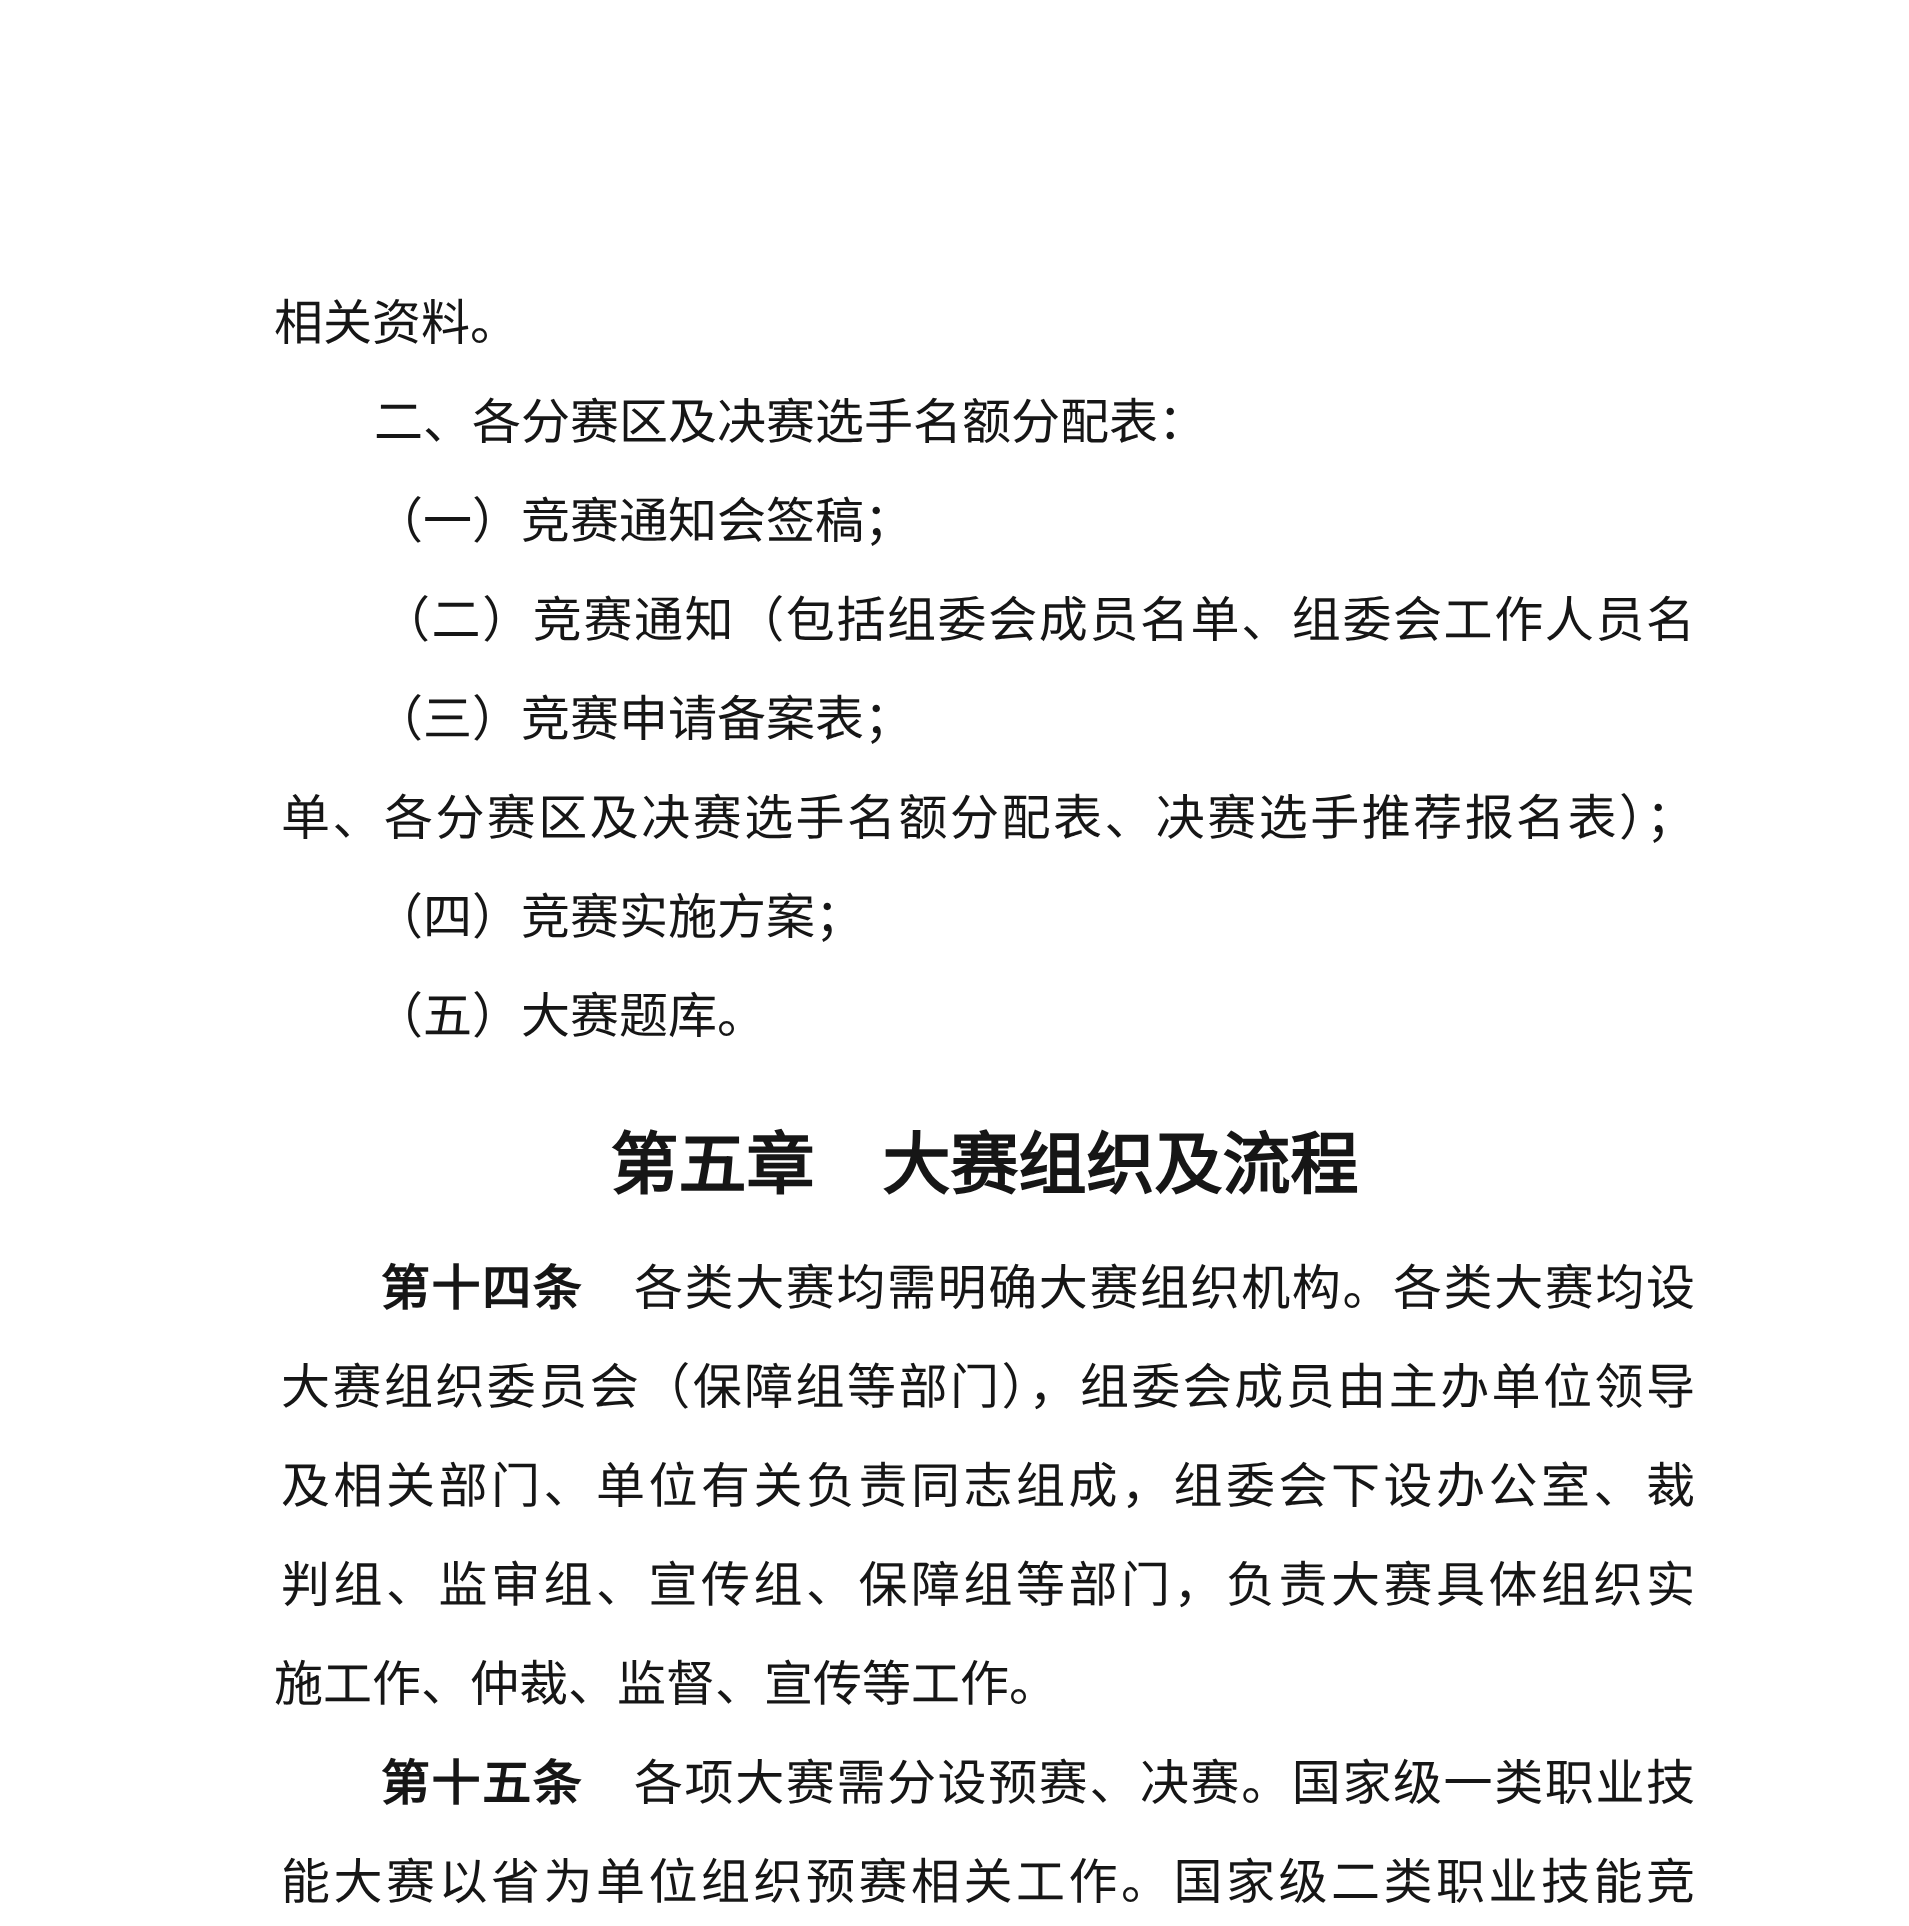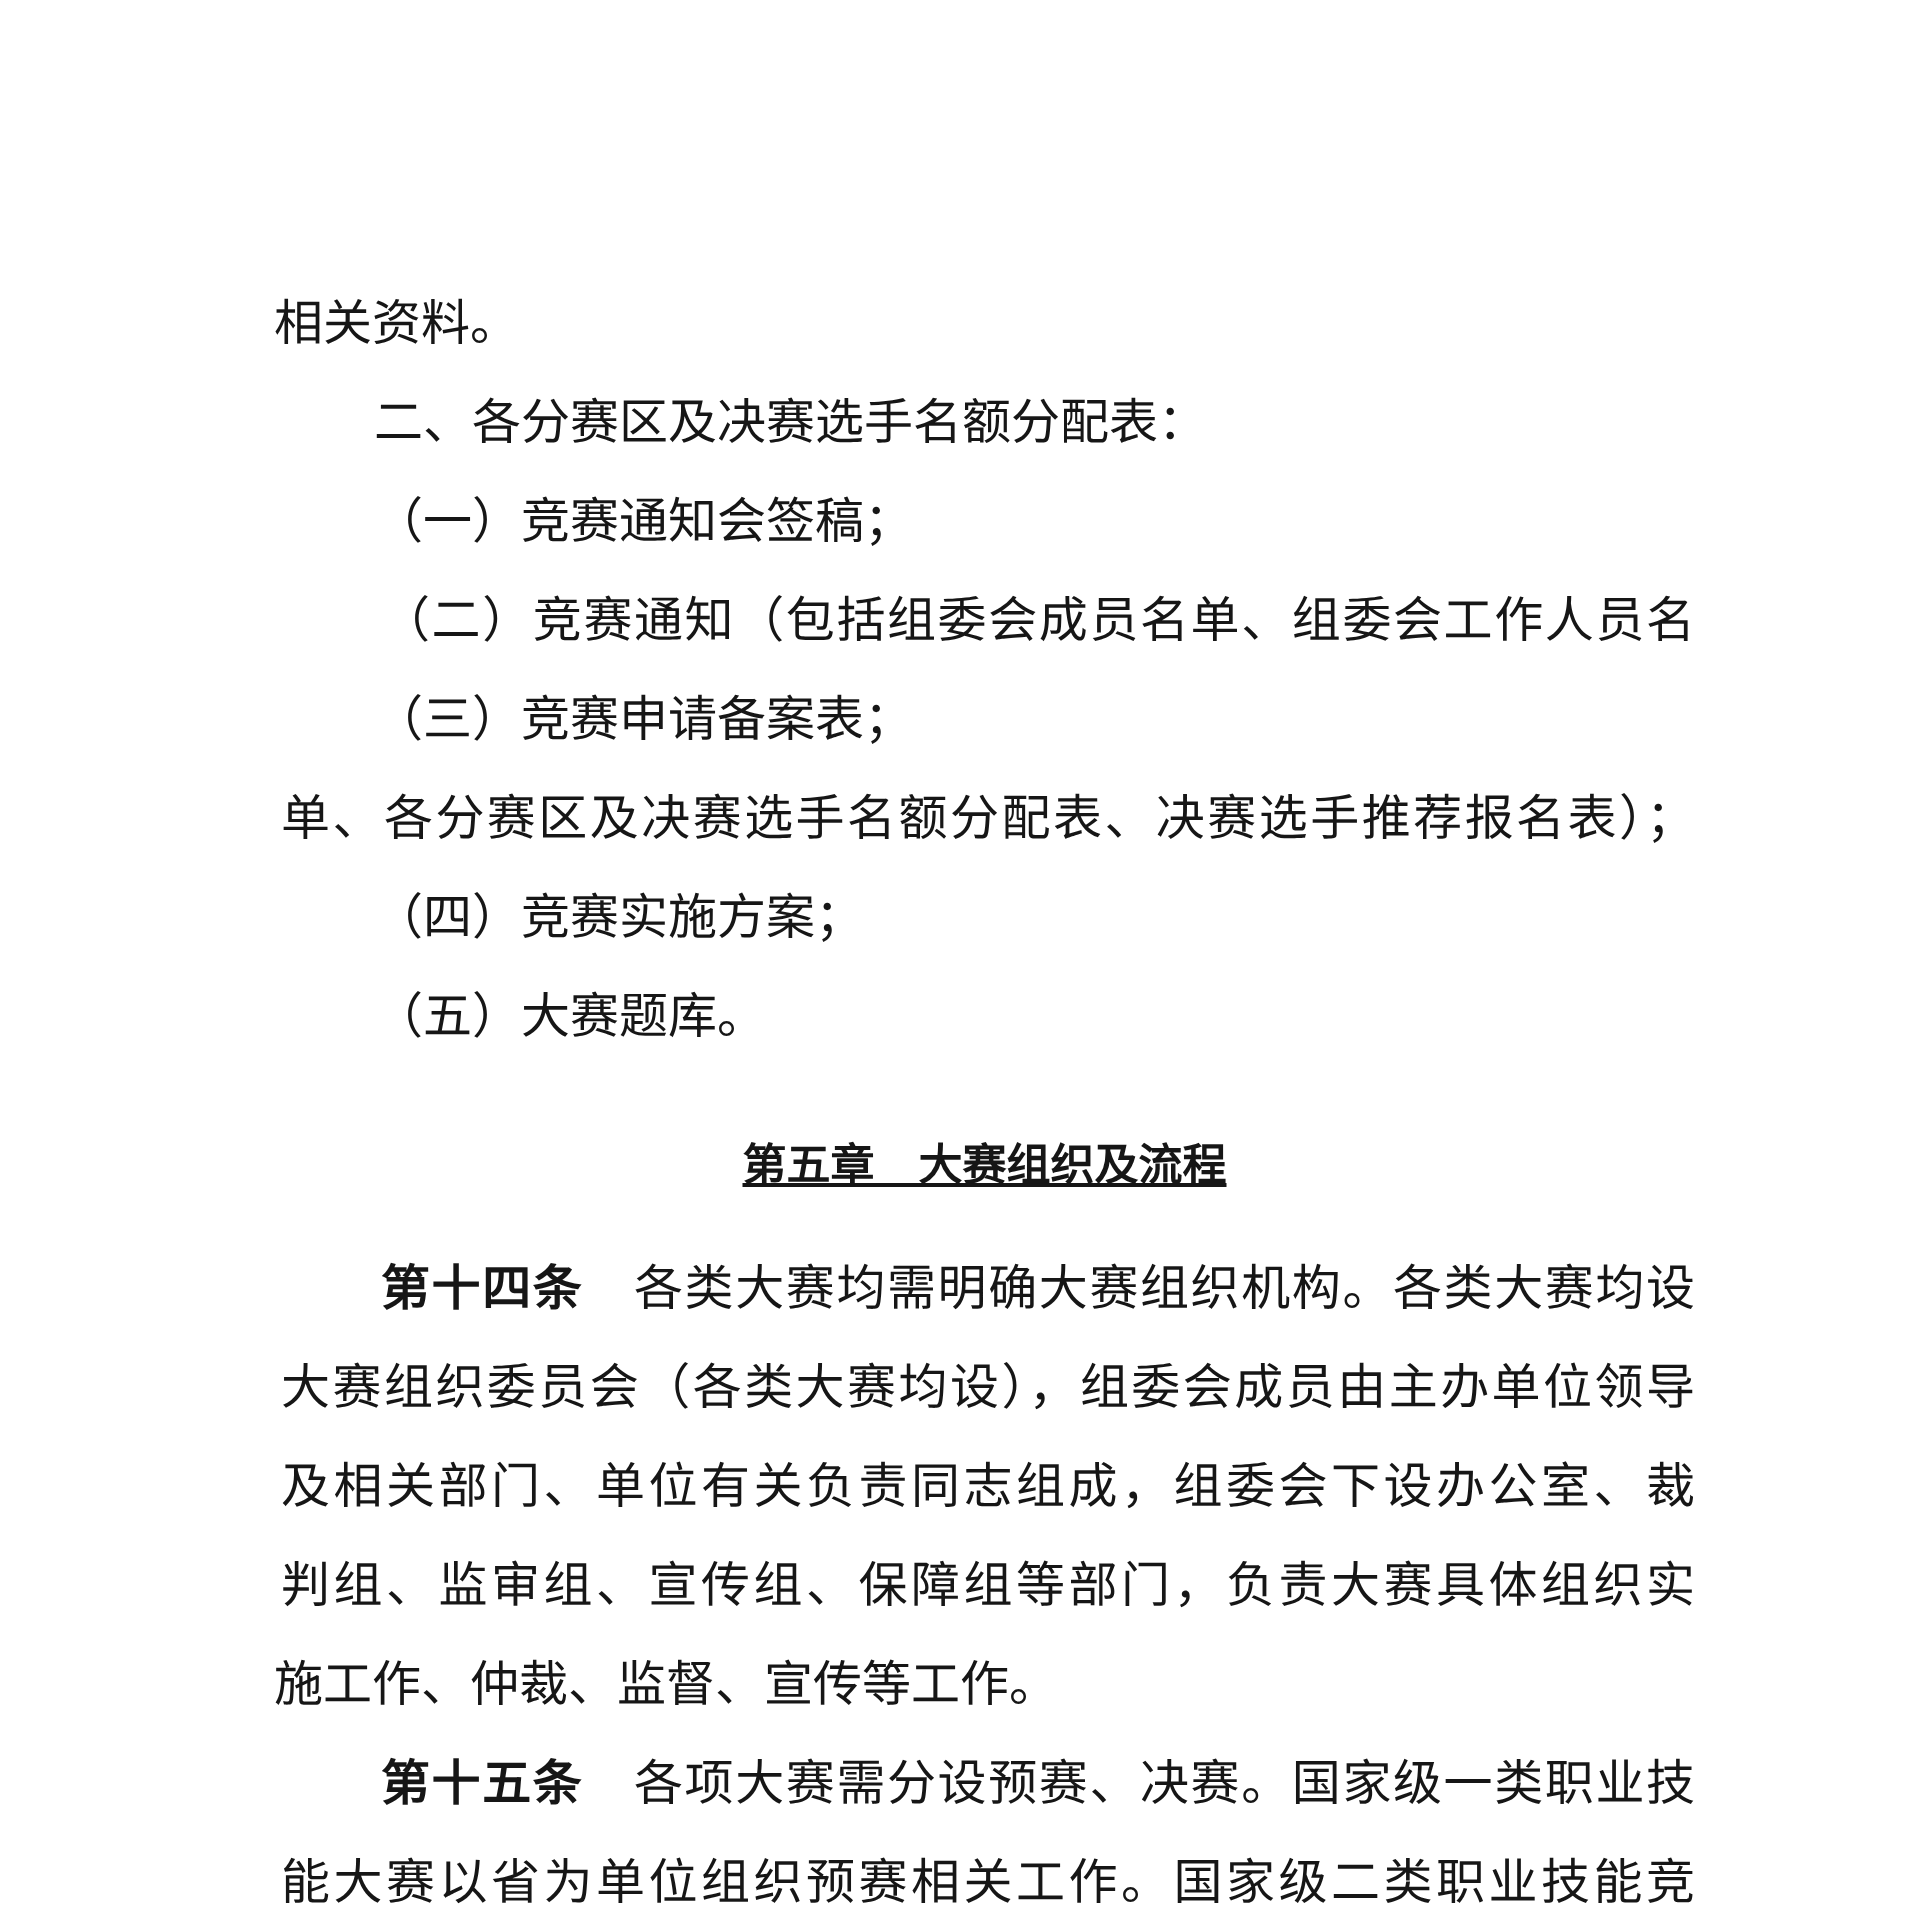--- a/index.html
+++ b/index.html
@@ -40,29 +40,28 @@
   .line.fill {
     text-align: justify;
     text-align-last: justify;
     text-justify: inter-character;
     margin-left: 7px;
   }
   .line.indent {
     text-indent: 100px;
   }
   .line.heading {
-    font-size: 44px;
+    font-size: 68px;
     font-weight: 700;
     font-family: "Liberation Sans", "DejaVu Sans", sans-serif;
     text-align: center;
     text-align-last: center;
     text-indent: 0;
     margin-top: 49px;
     margin-bottom: 25px;
-    text-decoration: underline;
   }
   .seg { font-weight: inherit; }
   .seg-bold {
     font-weight: 700;
     font-family: "Liberation Sans", "DejaVu Sans", sans-serif;
   }
 </style>
 </head>
 <body>
 
@@ -71,21 +70,21 @@
       <div class="line"><span class="seg">相关资料。</span></div>
       <div class="line indent"><span class="seg">二、各分赛区及决赛选手名额分配表：</span></div>
       <div class="line indent"><span class="seg">（一）竞赛通知会签稿；</span></div>
       <div class="line indent fill"><span class="seg">（二）竞赛通知（包括组委会成员名单、组委会工作人员名</span></div>
       <div class="line indent"><span class="seg">（三）竞赛申请备案表；</span></div>
       <div class="line fill"><span class="seg">单、各分赛区及决赛选手名额分配表、决赛选手推荐报名表）；</span></div>
       <div class="line indent"><span class="seg">（四）竞赛实施方案；</span></div>
       <div class="line indent"><span class="seg">（五）大赛题库。</span></div>
       <div class="line heading"><span class="seg seg-bold">第五章　大赛组织及流程</span></div>
       <div class="line indent fill"><span class="seg seg-bold">第十四条</span><span class="seg">　各类大赛均需明确大赛组织机构。各类大赛均设</span></div>
-      <div class="line fill"><span class="seg">大赛组织委员会（各类大赛均设），组委会成员由主办单位领导</span></div>
+      <div class="line fill"><span class="seg">大赛组织委员会（保障组等部门），组委会成员由主办单位领导</span></div>
       <div class="line fill"><span class="seg">及相关部门、单位有关负责同志组成，组委会下设办公室、裁</span></div>
       <div class="line fill"><span class="seg">判组、监审组、宣传组、保障组等部门，负责大赛具体组织实</span></div>
       <div class="line"><span class="seg">施工作、仲裁、监督、宣传等工作。</span></div>
       <div class="line indent fill"><span class="seg seg-bold">第十五条</span><span class="seg">　各项大赛需分设预赛、决赛。国家级一类职业技</span></div>
       <div class="line fill"><span class="seg">能大赛以省为单位组织预赛相关工作。国家级二类职业技能竞</span></div>
     </div>
 
 </div>
 
 

